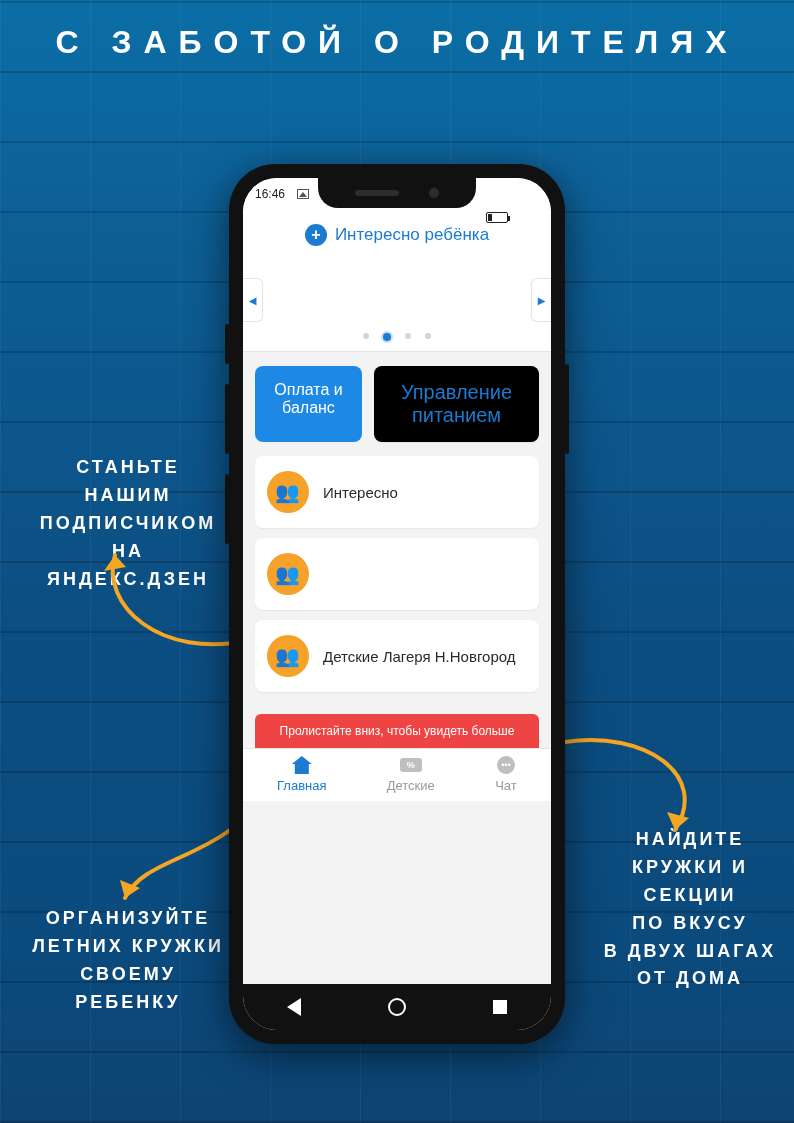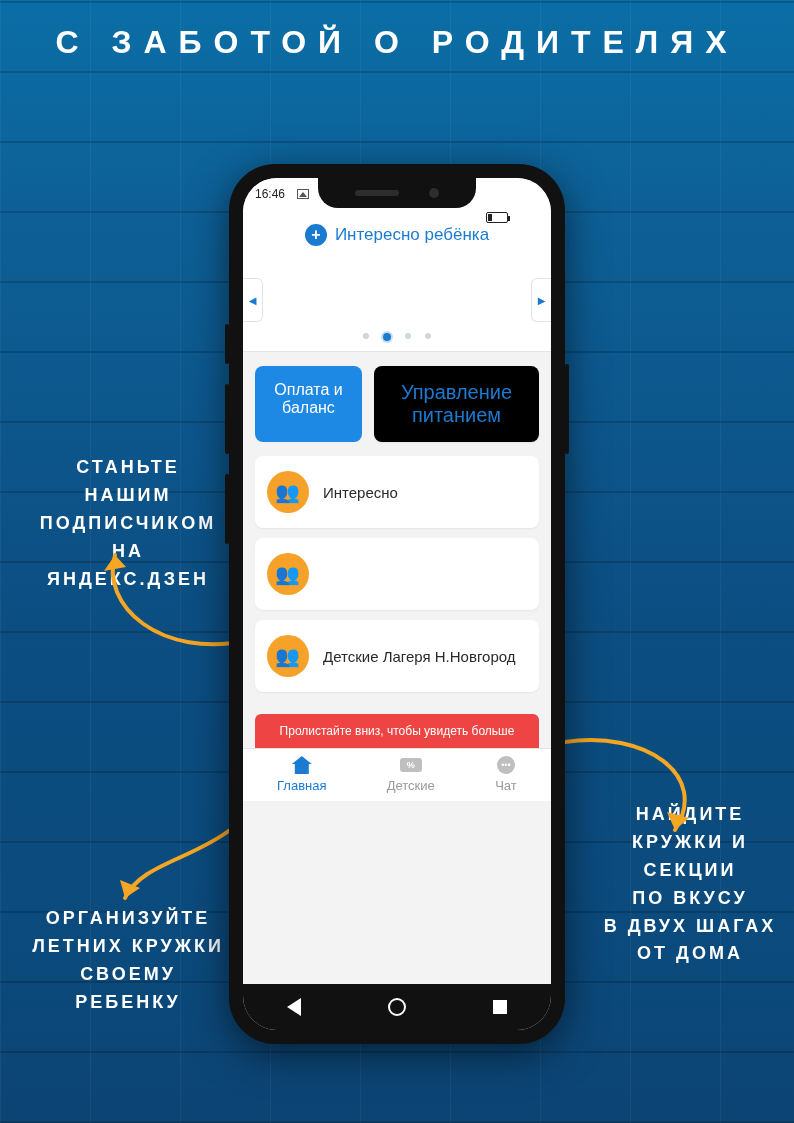--- a/index.html
+++ b/index.html
@@ -31,21 +31,21 @@
     color: #fff;
     font-size: 18px;
     font-weight: 800;
     letter-spacing: 3px;
     text-align: center;
     line-height: 1.55;
     white-space: pre-line;
   }
   #callout1 { left: 33px; top: 454px; width: 190px; }
   #callout2 { left: 28px; top: 905px; width: 200px; }
-  #callout3 { left: 595px; top: 801px; width: 190px; }
+  #callout3 { left: 595px; top: 826px; width: 190px; }
 
   
   .arrow { position: absolute; stroke: #f5a623; stroke-width: 4; fill: none; stroke-linecap: round; }
   .arrowhead { fill: #f5a623; stroke: none; }
 
   .phone {
     position: absolute;
     left: 229px; top: 164px;
     width: 336px; height: 880px;
   }

